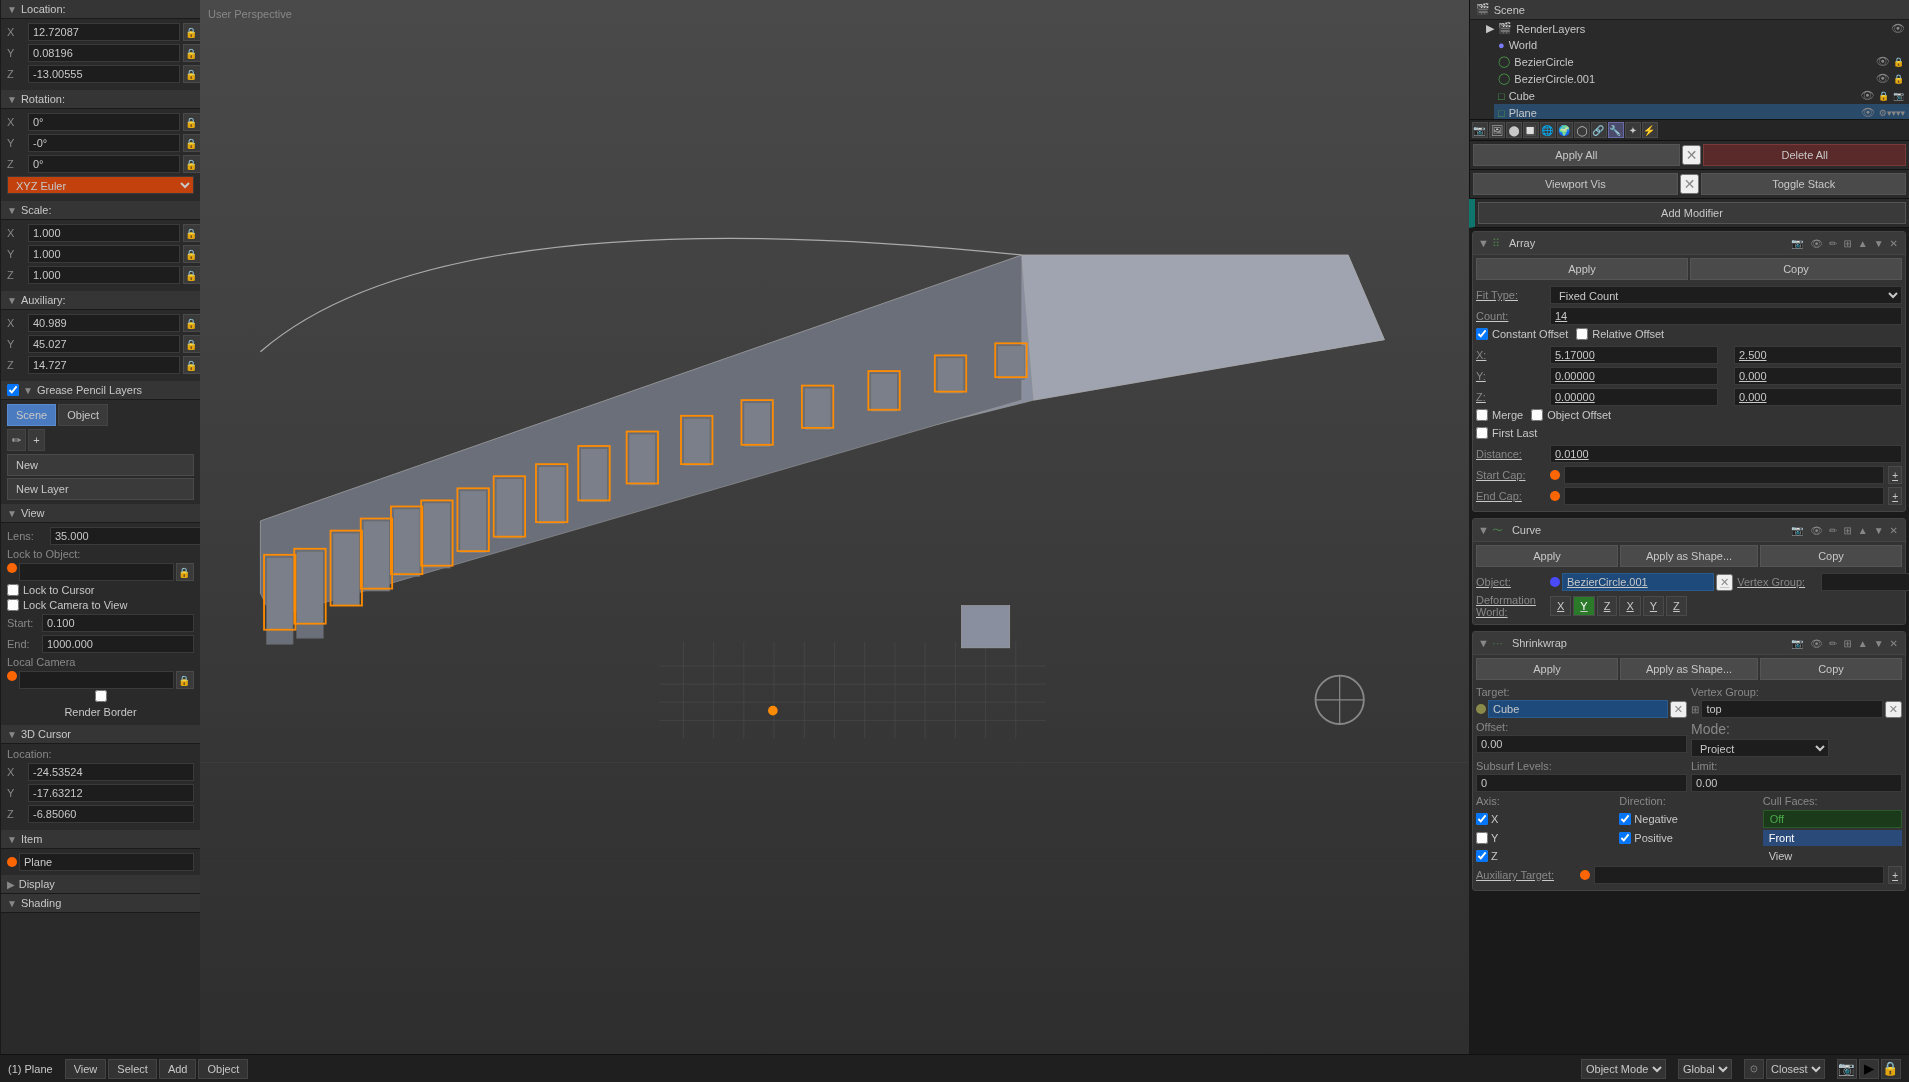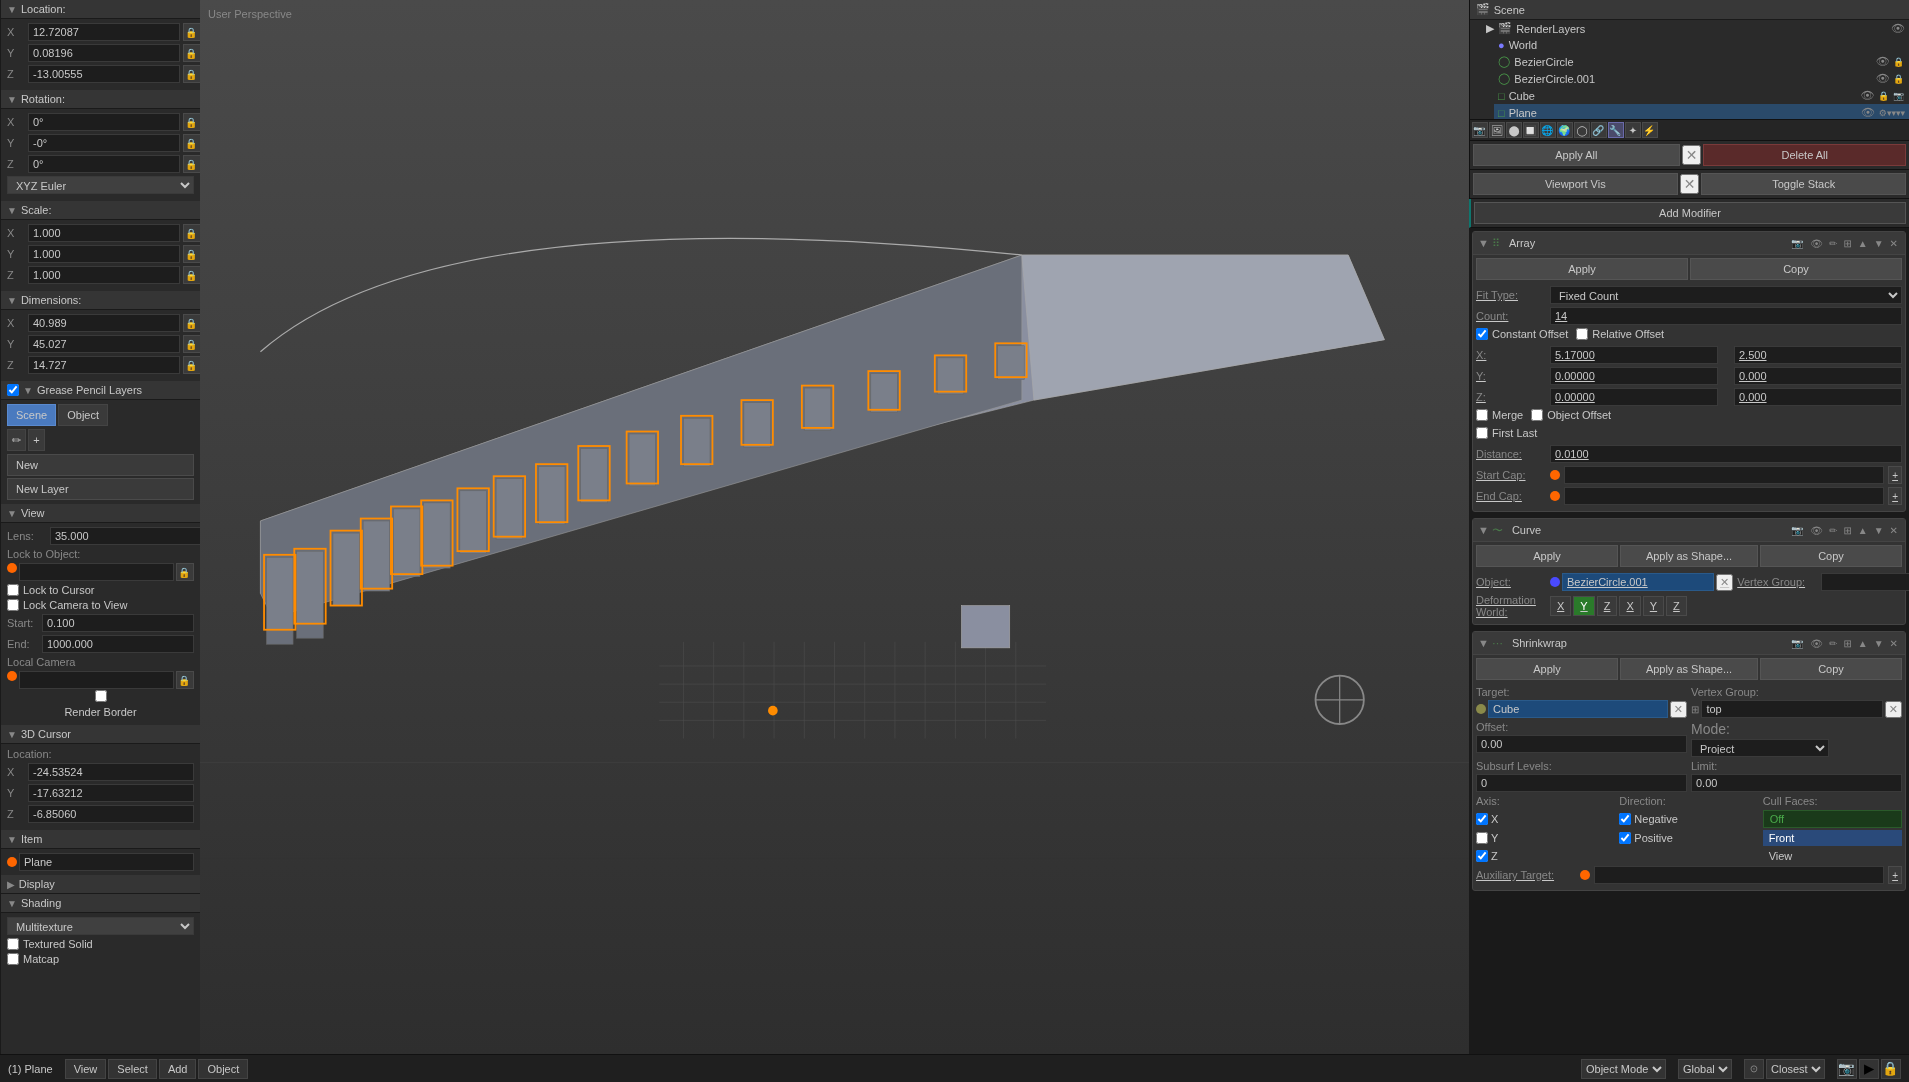--- a/index.html
+++ b/index.html
@@ -106,21 +106,21 @@
       font-size: 10px;
       cursor: pointer;
       height: 18px;
       width: 18px;
       display: flex;
       align-items: center;
       justify-content: center;
     }
 
     .dropdown {
-      background: #404040;
+      background: #c2410c;
       border: 1px solid #3a3a3a;
       color: #c8c8c8;
       padding: 2px 4px;
       font-size: 11px;
       height: 18px;
       width: 100%;
       outline: none;
       cursor: pointer;
     }
 
@@ -588,21 +588,21 @@
       <button class="btn-apply" style="flex:1;">Apply All</button>
       <button class="close-x" style="font-size:14px;">✕</button>
       <button class="delete-btn" style="flex:1;">Delete All</button>
     </div>
     <div style="background:#2a2a2a;border-left:1px solid #111;border-bottom:1px solid #111;padding:3px;display:flex;gap:2px;align-items:center;">
       <button class="btn-apply" style="flex:1;">Viewport Vis</button>
       <button class="close-x" style="font-size:14px;">✕</button>
       <button class="btn-copy" style="flex:1;">Toggle Stack</button>
     </div>
 
-    <div style="padding:3px;background:#2a2a2a;border-left:2px solid #0f766e;border-bottom:1px solid #111;">
+    <div style="padding:3px;background:#2a2a2a;border-left:6px solid #0f766e;border-bottom:1px solid #111;">
       <button class="add-modifier-btn">Add Modifier</button>
     </div>
 
     <div class="modifier-block">
       <div class="mod-block-header">
         <span style="color:#888;">▼</span>
         <span style="color:#4a7a4a;">⠿</span>
         <input class="mod-title" value="Array" style="background: rgb(58, 58, 58); border: none; flex: 1 1 0%;">
         <div class="mod-block-icons">
           <span class="mod-icon">📷</span>
@@ -925,21 +925,21 @@
       </div>
       <div class="prop-row">
         <span class="prop-label">Z</span>
         <input class="prop-input" value="1.000" style="">
         <button class="prop-btn">🔒</button>
       </div>
     </div>
 
     <div class="section-header">
       <span class="section-arrow">▼</span>
-      <span>Dimensions:</span>
+      <span>Auxiliary:</span>
     </div>
     <div class="section-content">
       <div class="prop-row">
         <span class="prop-label">X</span>
         <input class="prop-input" value="40.989" style="">
         <button class="prop-btn">🔒</button>
       </div>
       <div class="prop-row">
         <span class="prop-label">Y</span>
         <input class="prop-input" value="45.027" style="">
@@ -1050,35 +1050,20 @@
     </div>
 
     <div class="section-header">
       <span class="section-arrow">▶</span>
       <span>Display</span>
     </div>
 
     <div class="section-header">
       <span class="section-arrow">▼</span>
       <span>Shading</span>
-    </div>
-    <div class="section-content">
-      <div class="prop-row">
-        <select class="dropdown">
-          <option>Multitexture</option>
-        </select>
-      </div>
-      <div class="checkbox-row">
-        <input type="checkbox" style="">
-        <span class="checkbox-label">Textured Solid</span>
-      </div>
-      <div class="checkbox-row">
-        <input type="checkbox" style="">
-        <span class="checkbox-label">Matcap</span>
-      </div>
     </div>
   </div>
 </div>
 
 <div class="status-bar">
   <span style="color:#c8c8c8;">(1) Plane</span>
   <div style="display:flex;gap:2px;">
     <button class="status-btn">View</button>
     <button class="status-btn">Select</button>
     <button class="status-btn">Add</button>

